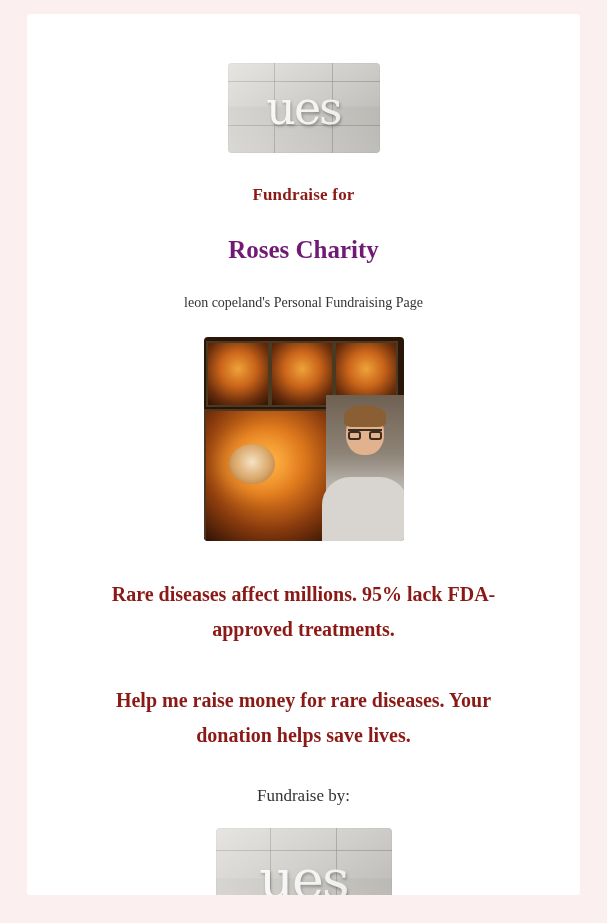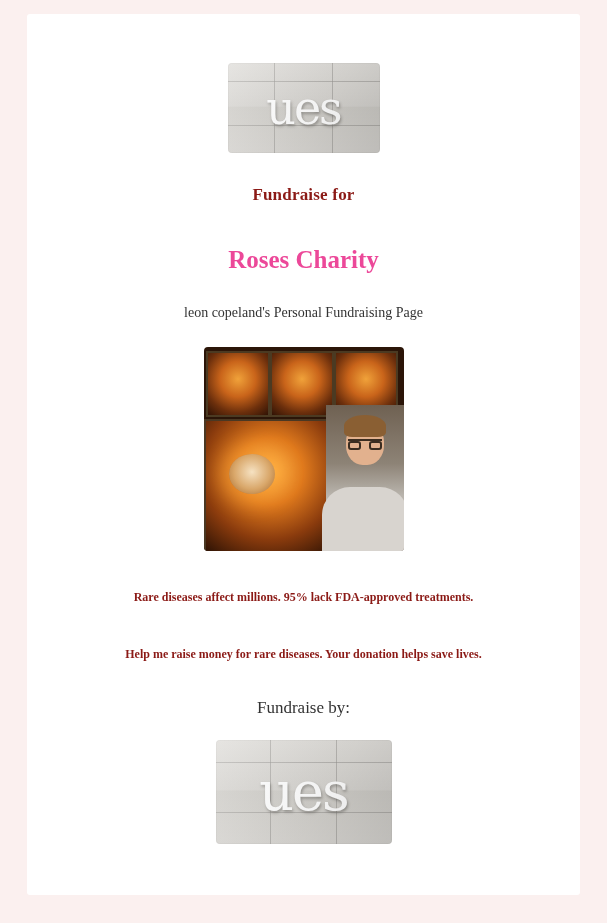--- a/index.html
+++ b/index.html
@@ -85,24 +85,24 @@
 
   
   .fundraise-for {
     margin-top: 32px;
     font-size: 17px;
     font-weight: bold;
     color: #8b1a16;
     letter-spacing: 0.2px;
   }
   .charity-name {
-    margin-top: 41px;
+    margin-top: 31px;
     font-size: 25px;
     font-weight: bold;
-    color: #ec4899;
+    color: #701a75;
   }
   .personal-page {
     margin-top: 31px;
     font-size: 14px;
     color: #333333;
   }
 
   
   .hero-wrap {
     display: flex;
@@ -184,21 +184,21 @@
     left: 50%; bottom: 0;
     transform: translateX(-50%);
     width: 86px; height: 64px;
     border-radius: 28px 28px 0 0;
     background: #d8d4cf;
   }
 
   
   .message {
     margin-top: 36px;
-    font-size: 12px;
+    font-size: 20px;
     font-weight: bold;
     color: #8b1a16;
     line-height: 1.75;
     padding: 0 12px;
   }
   .message.second {
   }
   .sponsored-by {
     margin-top: 33px;
     font-size: 17px;

